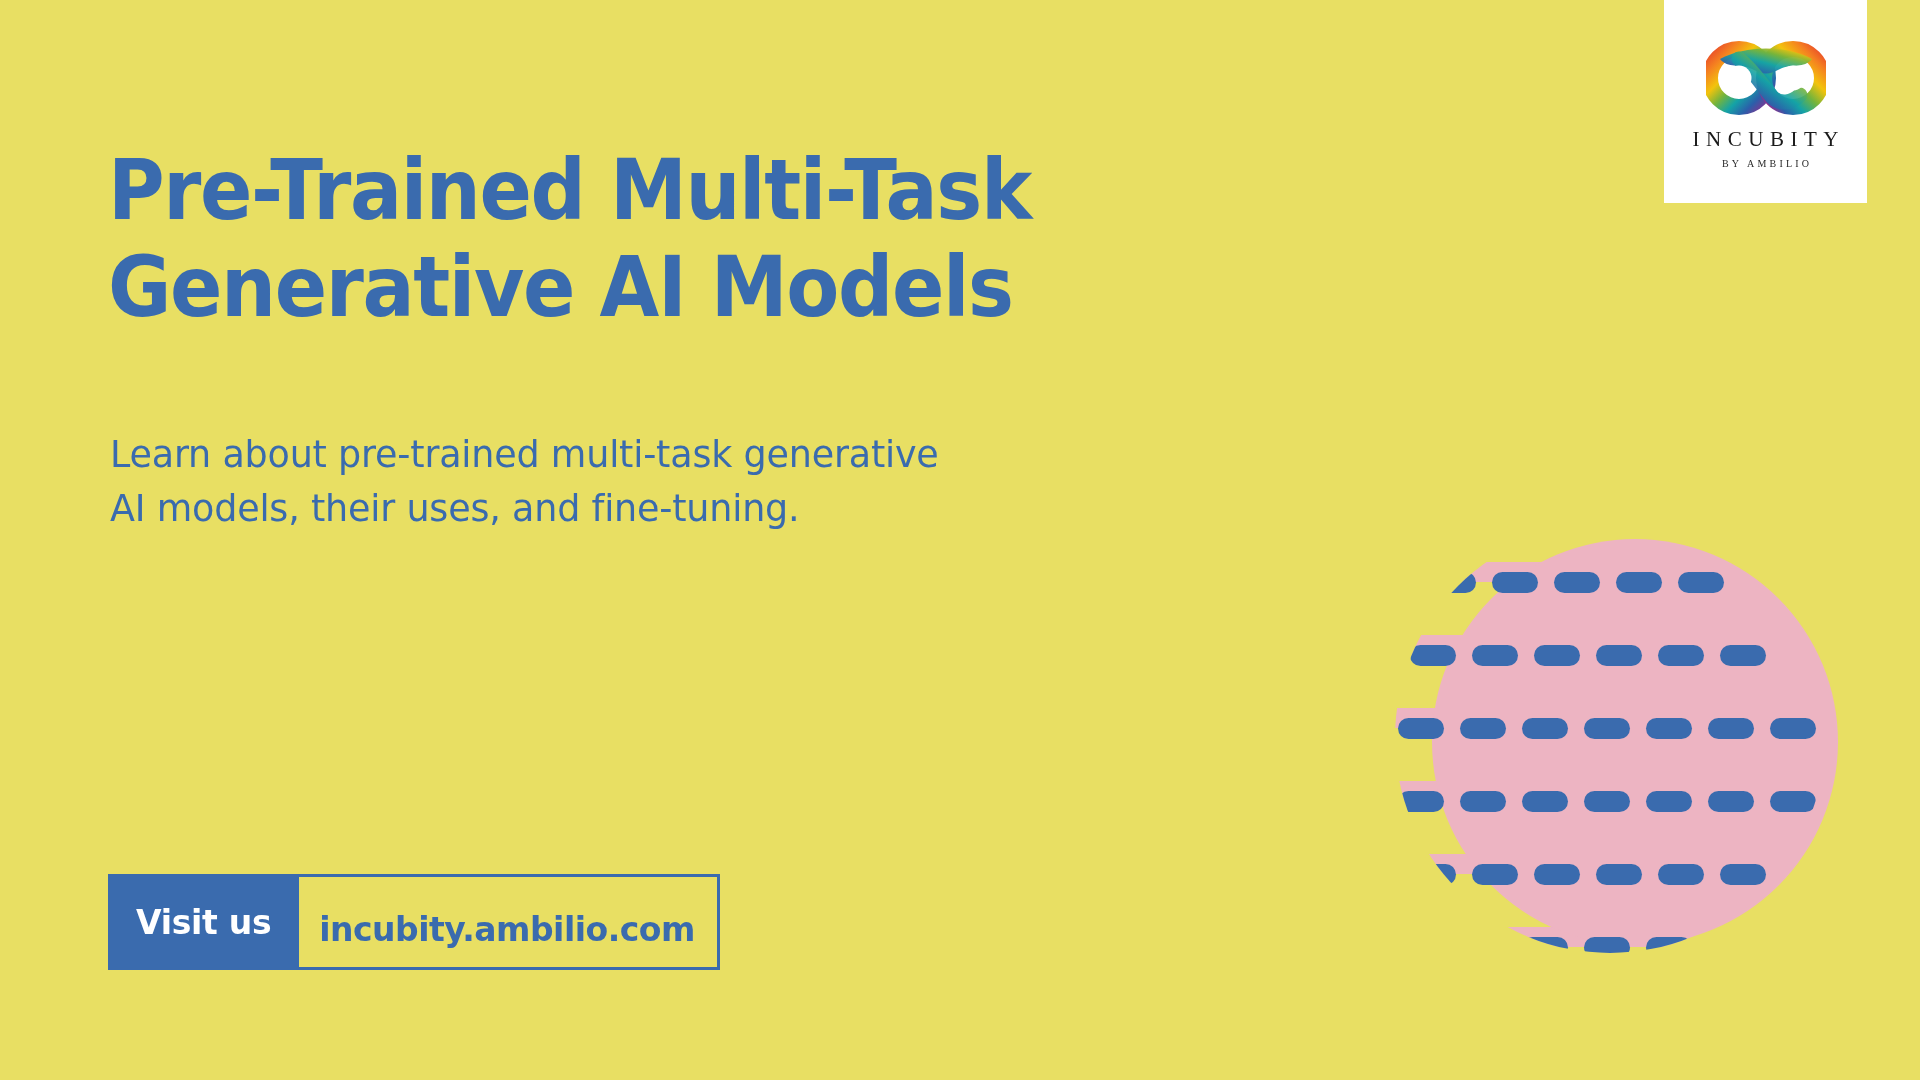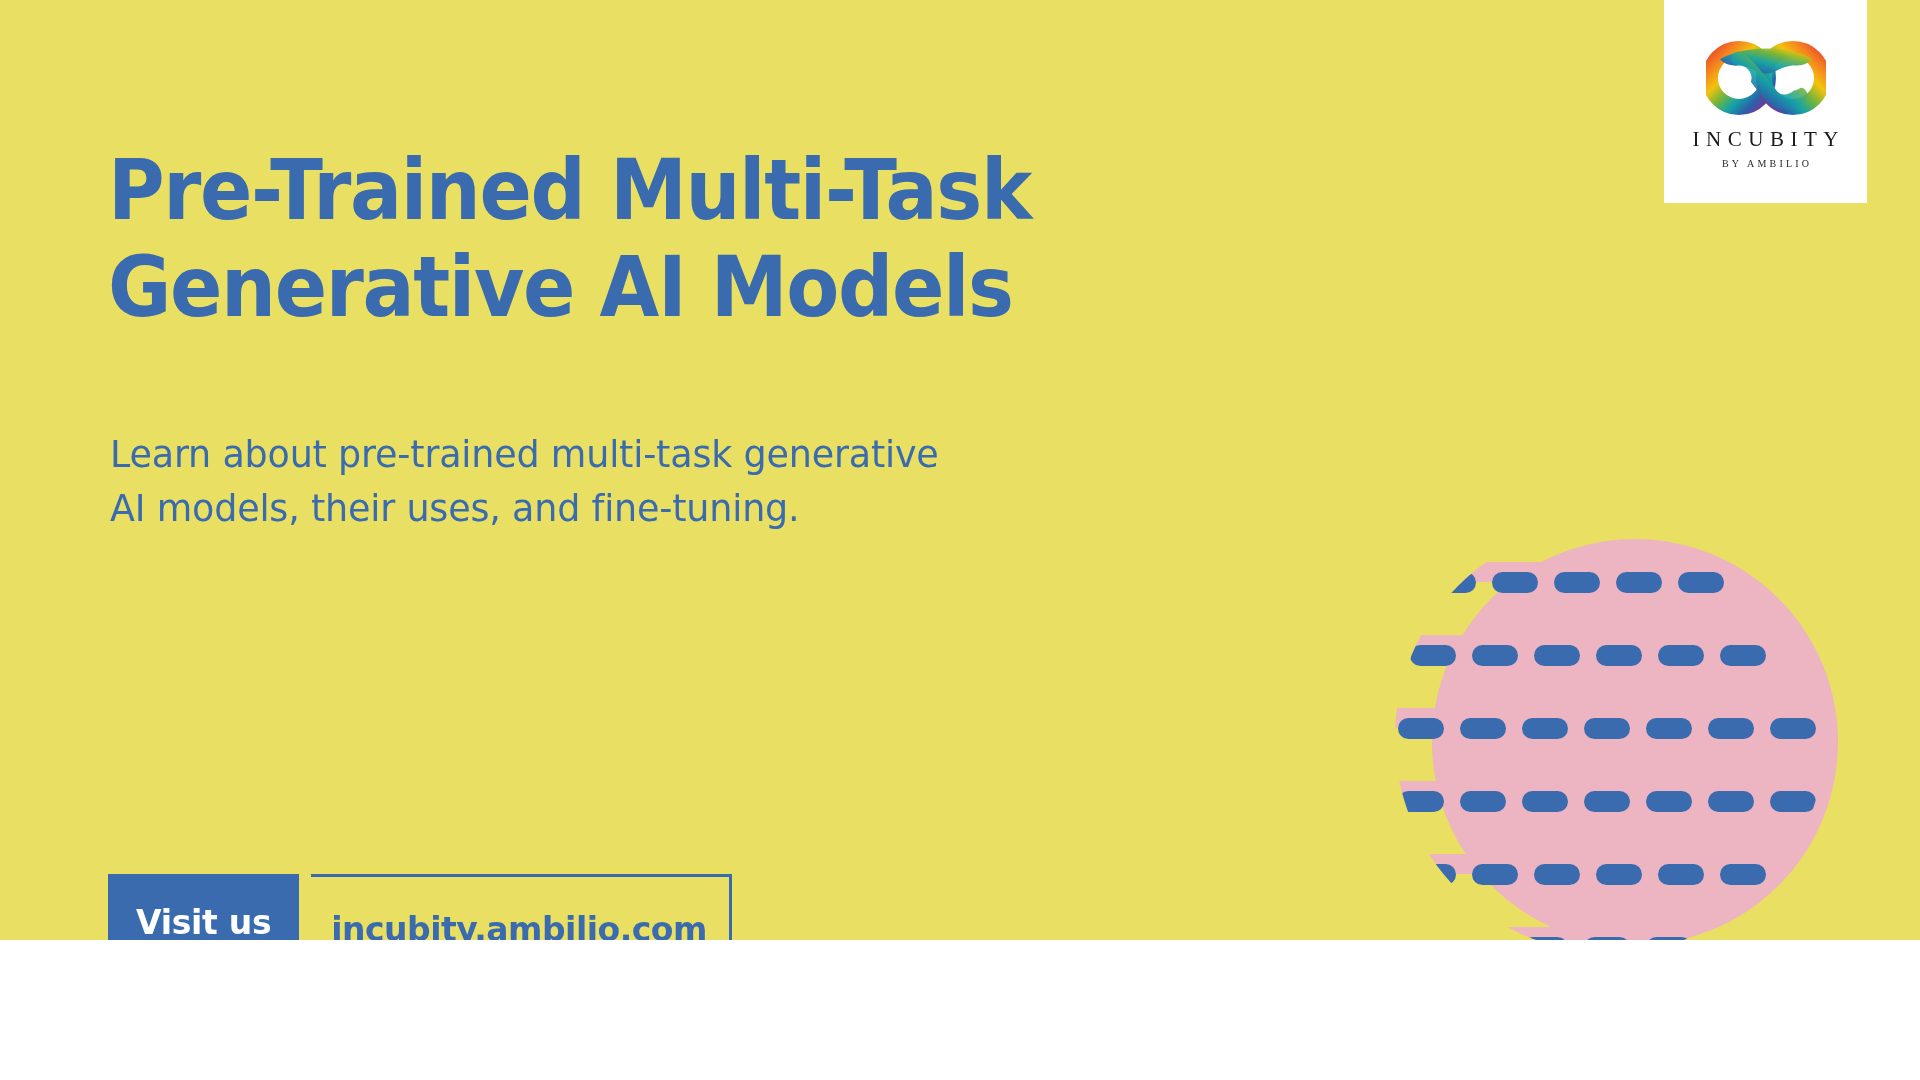--- a/index.html
+++ b/index.html
@@ -4,21 +4,21 @@
 <title>Incubity Banner</title>
 <style>
   html, body {
     margin: 0;
     padding: 0;
     background: #ffffff;
   }
   .banner {
     position: relative;
     width: 1920px;
-    height: 940px;
+    height: 1080px;
     overflow: hidden;
     background: #e8df63;
     font-family: "Liberation Sans", sans-serif;
   }
 
   
   .decor {
     position: absolute;
     left: 1280px;
     top: 480px;
@@ -107,21 +107,20 @@
 
   
   .cta {
     position: absolute;
     left: 108px;
     top: 874px;
     height: 96px;
     display: flex;
     align-items: stretch;
     box-sizing: border-box;
-    gap: 12px;
   }
   .cta-label {
     background: #3a6bae;
     color: #ffffff;
     font-family: "DejaVu Sans", sans-serif;
     font-weight: bold;
     font-size: 33px;
     display: flex;
     align-items: center;
     justify-content: center;

